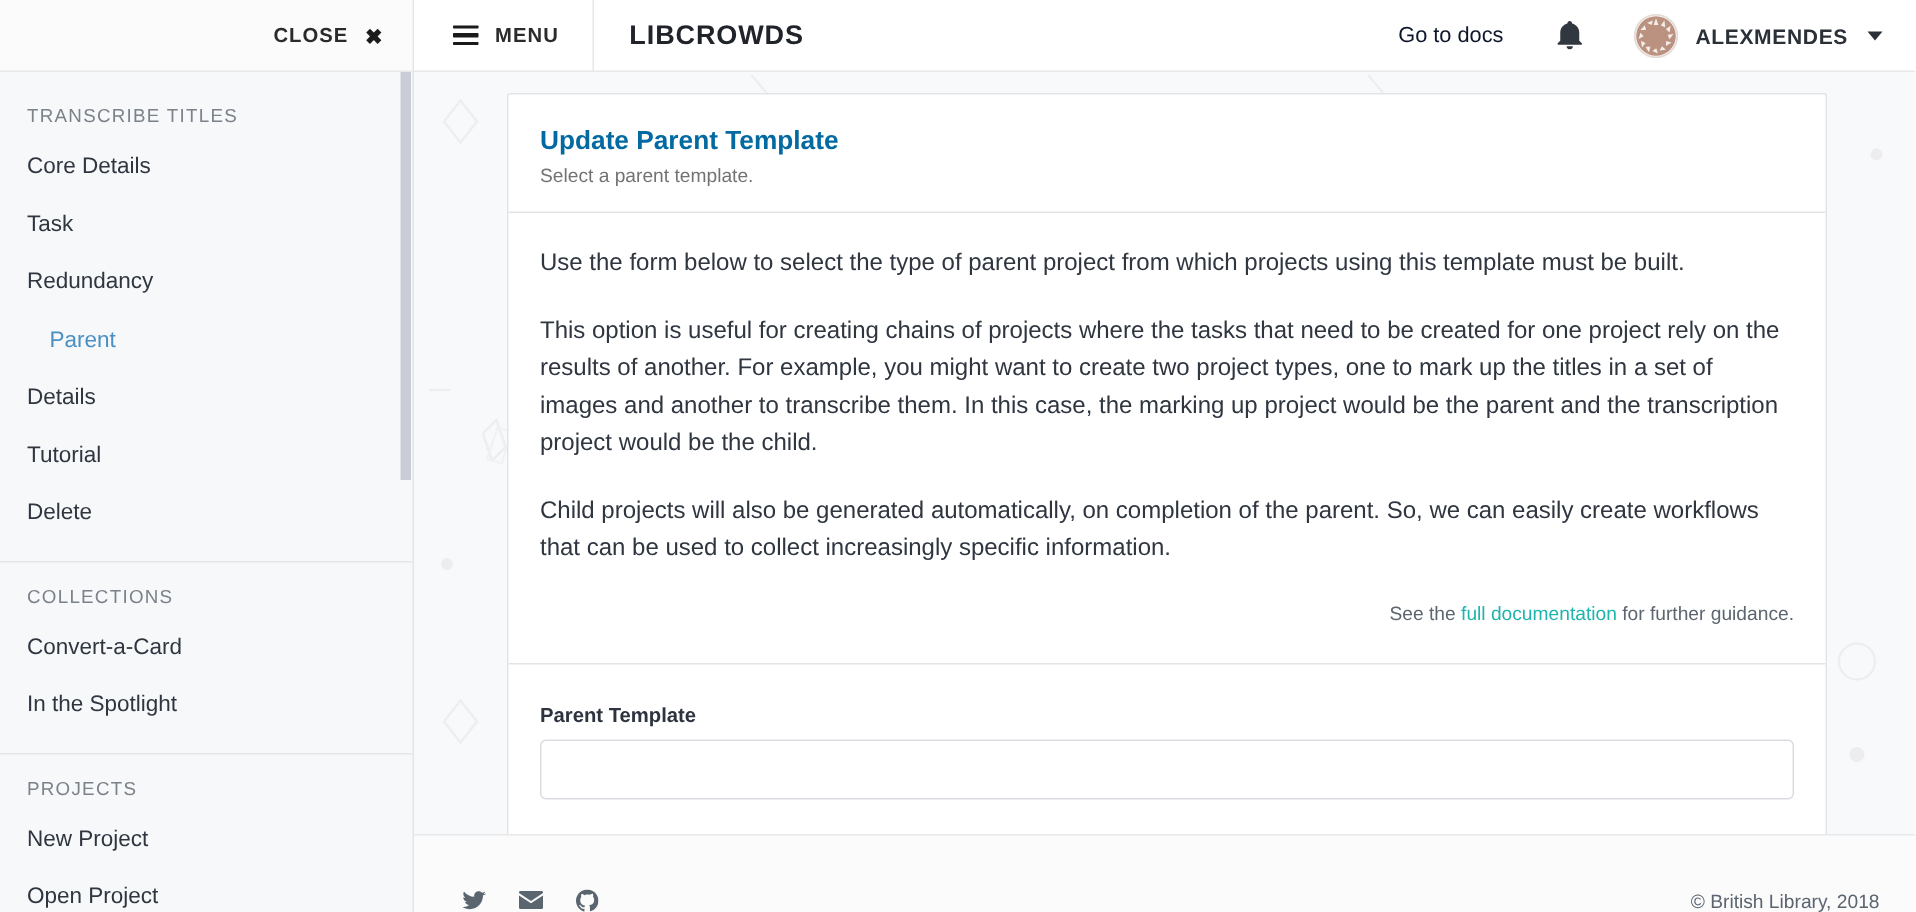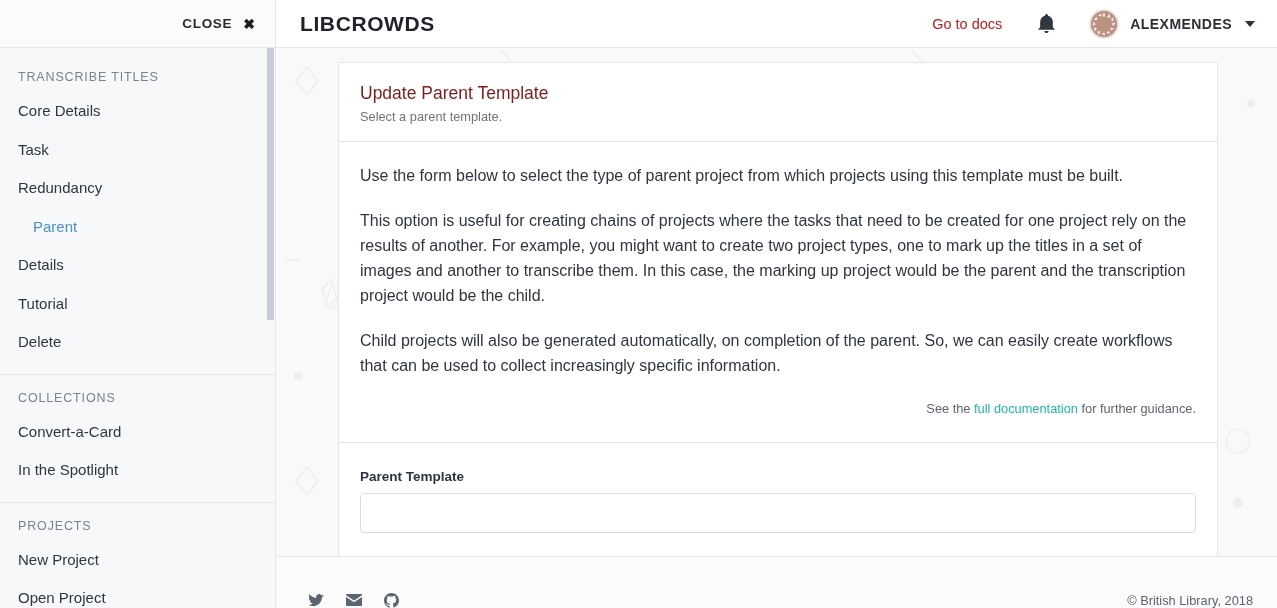--- a/index.html
+++ b/index.html
@@ -159,40 +159,40 @@
   }
   #hamburger span:last-child { margin-bottom: 0; }
   #menu-label {
     font-size: 13.5px;
     font-weight: 700;
     letter-spacing: .7px;
     color: #2b2b2b;
   }
 
   #brand {
-    font-size: 21px;
+    font-size: 18px;
     font-weight: 700;
     letter-spacing: .6px;
     color: #20232a;
     padding-left: 24px;
     text-decoration: none;
     cursor: pointer;
   }
 
   #nav-right {
     margin-left: auto;
     display: flex;
     align-items: center;
     padding-right: 22px;
     gap: 0;
   }
 
   #docs-link {
     font-size: 14.5px;
-    color: #b91c1c;
+    color: #0f172a;
     text-decoration: none;
     cursor: pointer;
     margin-right: 36px;
   }
 
   #bell-btn {
     background: none; border: none; cursor: pointer;
     padding: 0; margin-right: 34px;
     display: flex; align-items: center;
   }
@@ -245,22 +245,22 @@
     border: 1px solid #e2e5e8;
     border-radius: 2px;
   }
 
   #card-header {
     padding: 20px 21px 17px 21px;
     border-bottom: 1px solid #e2e5e8;
   }
   #card-title {
     font-size: 17.5px;
-    font-weight: 400;
-    color: #7f1d1d;
+    font-weight: 700;
+    color: #0369a1;
     line-height: 1.25;
     margin-bottom: 4px;
   }
   #card-subtitle {
     font-size: 12.8px;
     color: #737373;
   }
 
   #card-body {
     padding: 22px 21px 26px 21px;
@@ -379,20 +379,28 @@
 
       <div id="sidebar-scrollbar-track">
         <div id="sidebar-scrollbar-thumb"></div>
       </div>
     </div>
   </aside>
 
   <div id="main">
 
     <nav id="navbar">
+      <button id="menu-btn">
+        <span id="hamburger">
+          <span></span>
+            <span></span>
+            <span></span>
+        </span>
+        <span id="menu-label">MENU</span>
+      </button>
 
       <a id="brand" href="#">LIBCROWDS</a>
 
       <div id="nav-right">
         <a id="docs-link" href="#">Go to docs</a>
 
         <button id="bell-btn">
           <svg width="17" height="19" viewBox="0 0 16 18">
             <path fill="#31373f" d="M8 18c1.1 0 2-0.9 2-2H6c0 1.1 0.9 2 2 2zM14 12.5v-5c0-2.9-1.9-5.3-4.5-5.9V1.5C9.5 0.7 8.8 0 8 0S6.5 0.7 6.5 1.5v0.1C3.9 2.2 2 4.6 2 7.5v5L0.4 14.1C0.1 14.4 0.3 15 0.8 15h14.5c0.4 0 0.7-0.6 0.3-0.9L14 12.5z"></path>
           </svg>

